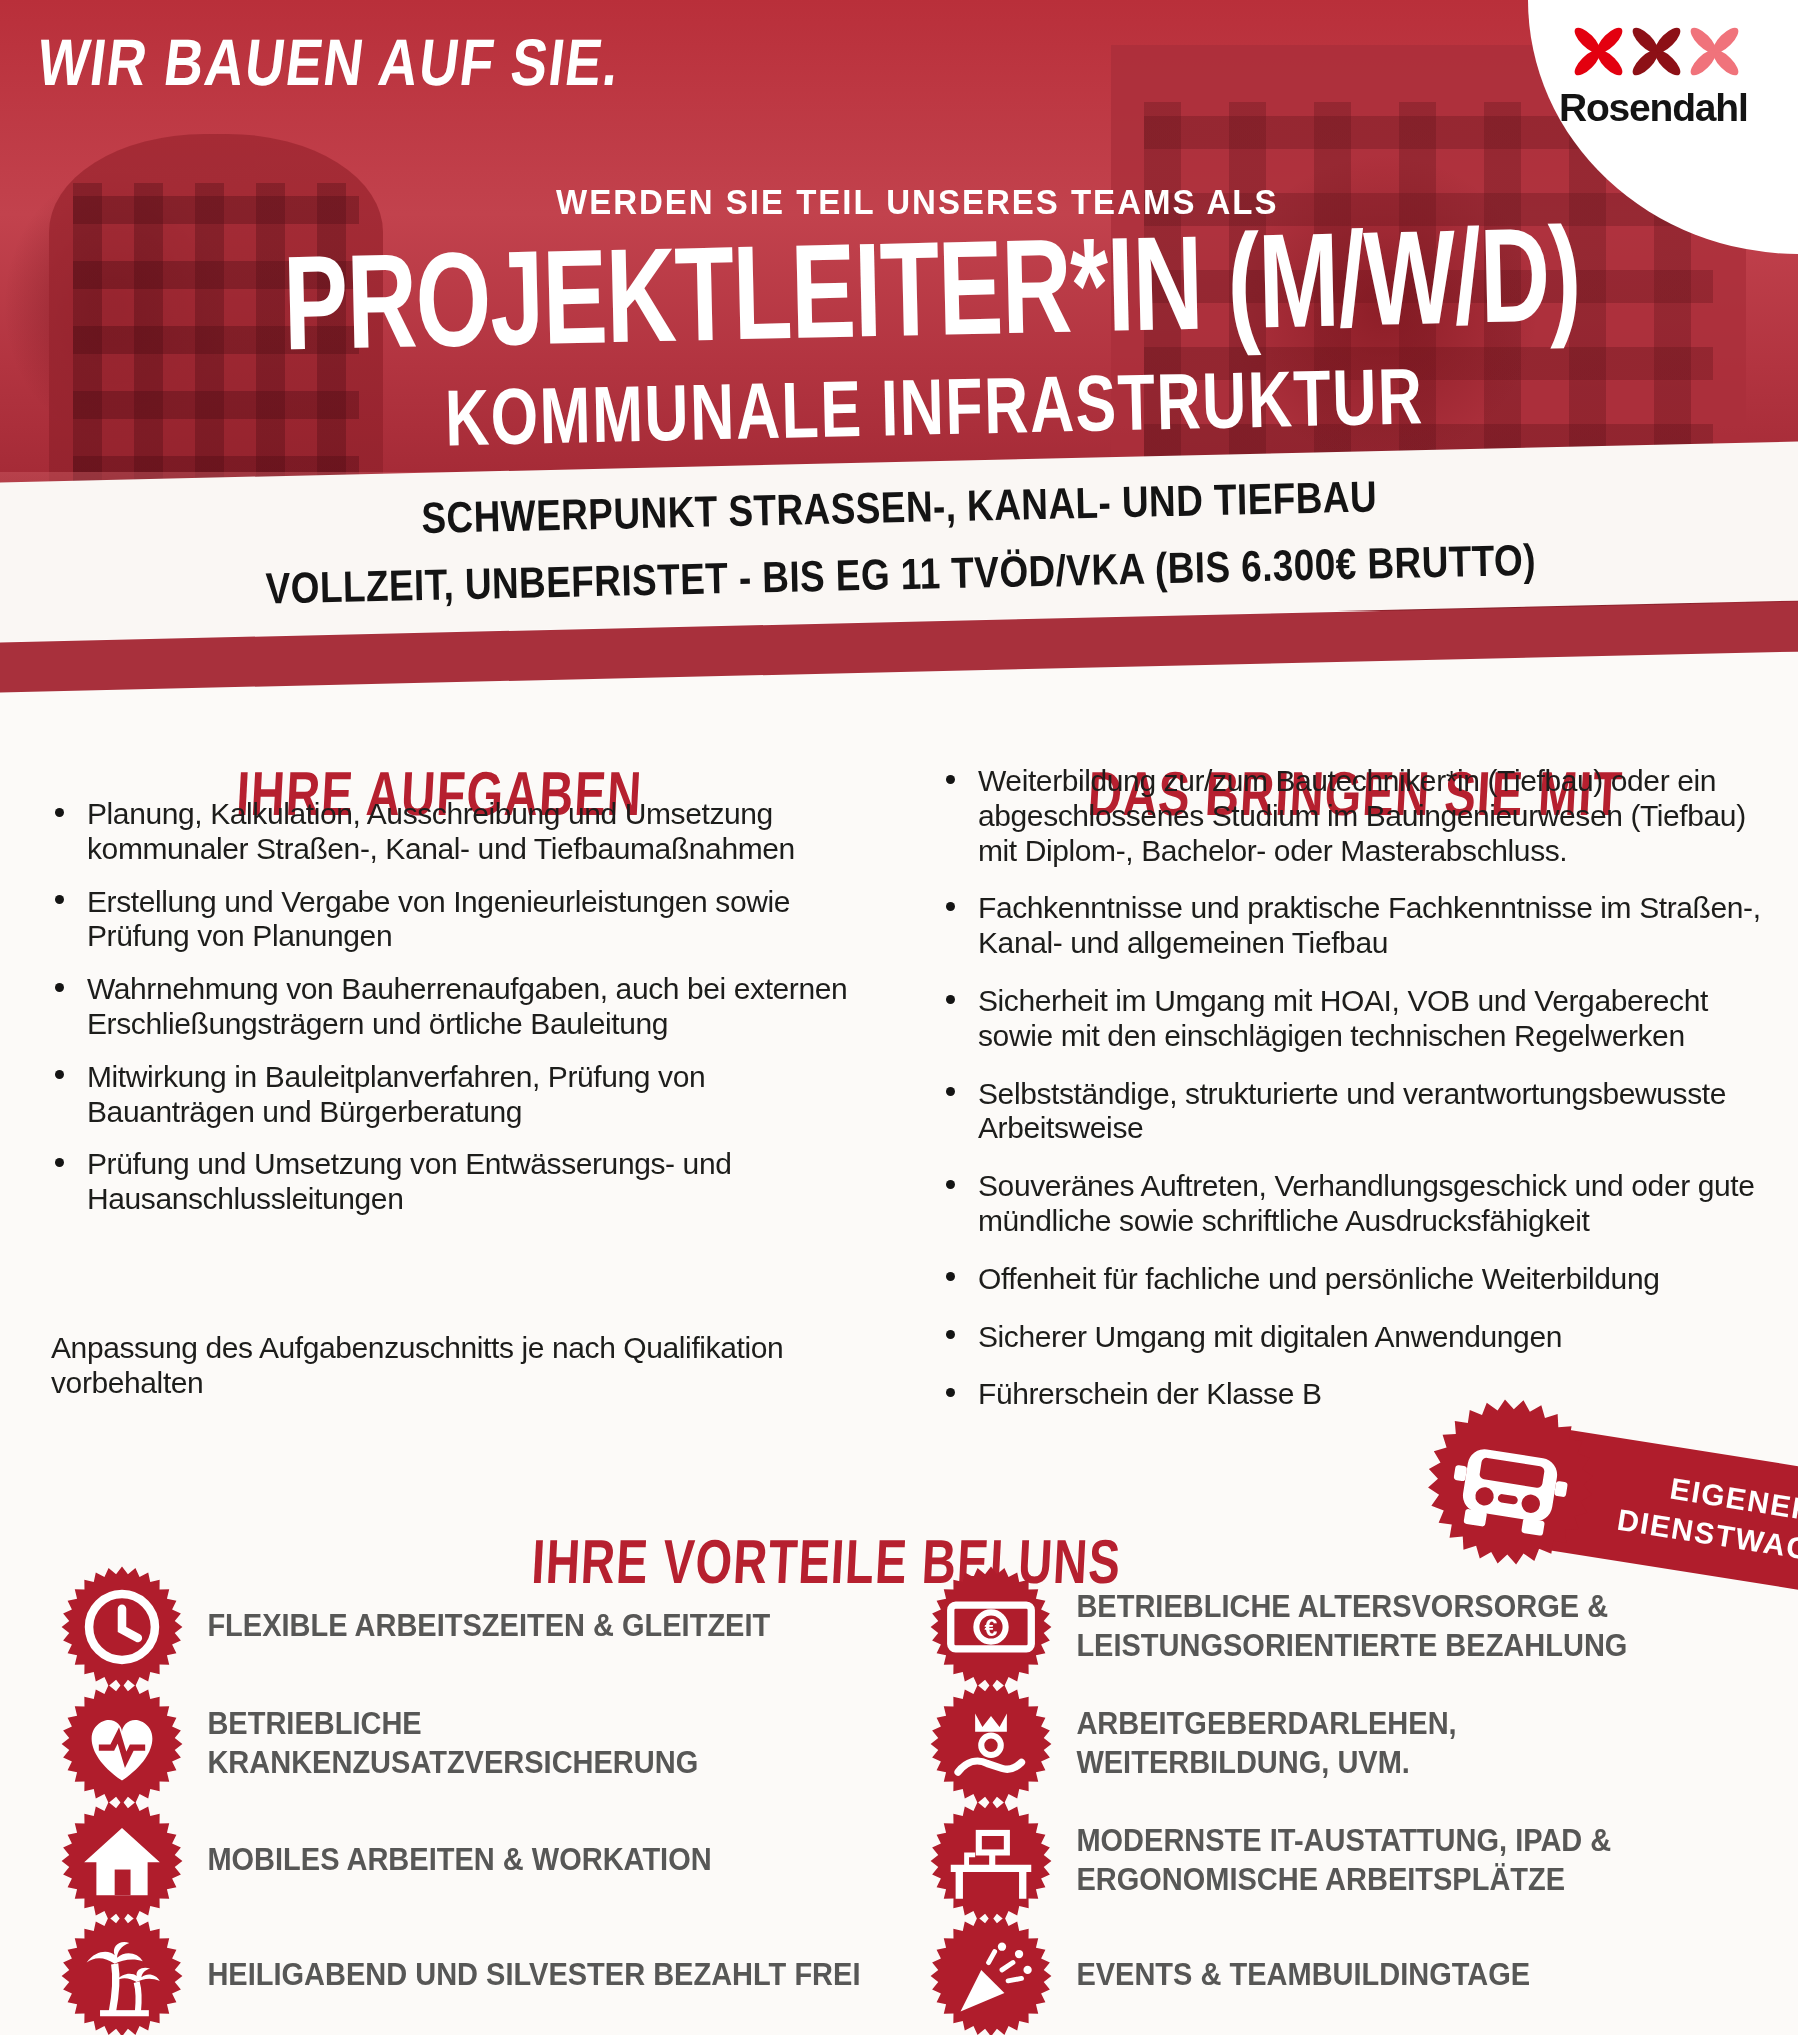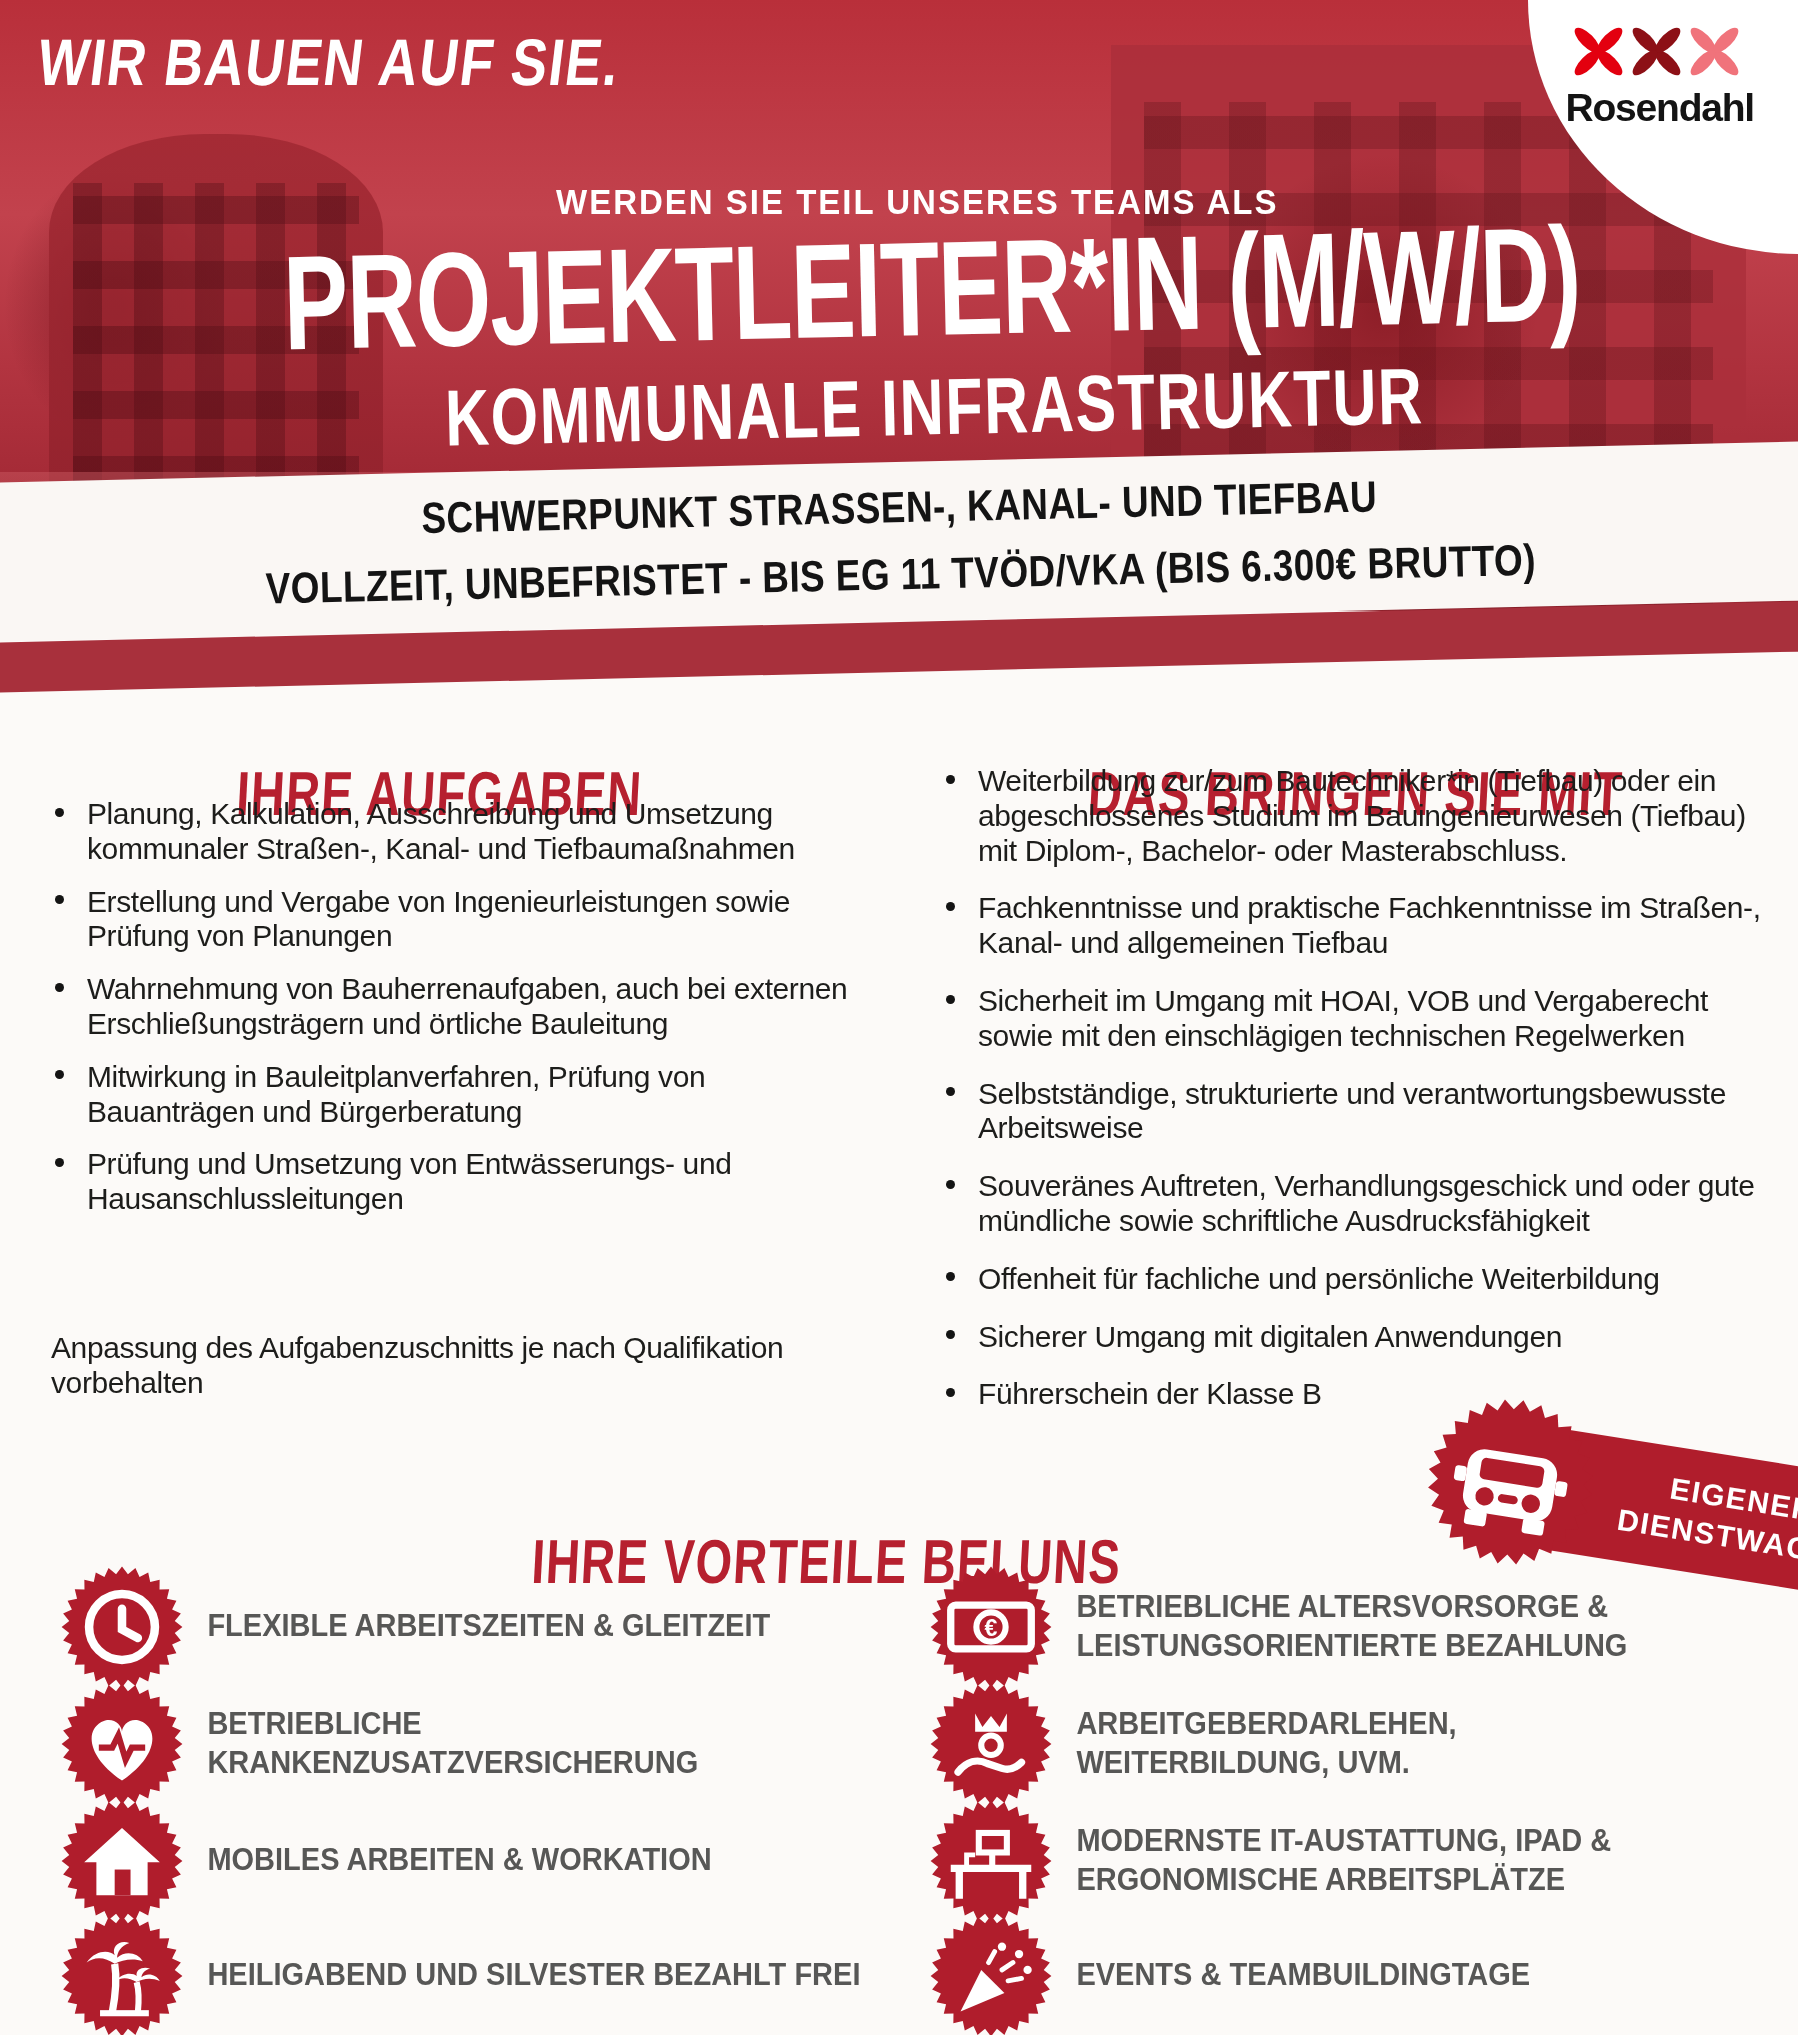--- a/index.html
+++ b/index.html
@@ -27,21 +27,21 @@
         letter-spacing:1.6px;transform:skewX(-7deg) scaleY(1.22);transform-origin:left top;}
   .hero-intro{position:absolute;left:556px;top:183px;font-size:33px;font-weight:bold;color:#fff;
         letter-spacing:2px;transform:scaleY(1.08);}
   .hero-titlebox{position:absolute;left:163px;top:212px;width:1539px;text-align:center;
         transform:rotate(-1.3deg);color:#fff;}
   .hero-title{font-size:97px;font-weight:bold;letter-spacing:-1.2px;transform:scaleY(1.38);transform-origin:center top;}
   .hero-subtitle{margin-top:48px;font-size:61px;font-weight:bold;letter-spacing:1.6px;transform:scaleY(1.3);}
   
   .blob{position:absolute;top:0;right:0;width:271px;height:254px;background:#fff;
         border-bottom-left-radius:100% 100%;}
-  .brand{position:absolute;top:19.5px;right:45px;width:195px;text-align:right;}
+  .brand{position:absolute;top:19.5px;right:45px;width:195px;text-align:left;}
   .brand-flowers{display:flex;justify-content:center;}
   .brand-flowers svg{width:63px;height:63px;margin:0 -2.4px;}
   .brand-word{margin-top:3.3px;font-size:39px;font-weight:bold;color:#141414;letter-spacing:-1.2px;}
   
   .band{position:absolute;left:-77px;top:462px;width:1954px;height:159px;background:#faf7f4;
         transform:rotate(-1.3deg);display:flex;flex-direction:column;justify-content:center;align-items:center;z-index:5;}
   .band-line{font-size:37px;font-weight:bold;color:#141414;letter-spacing:0.4px;transform:scaleY(1.18);}
   .band-line + .band-line{margin-top:25px;}
   .stripe{position:absolute;left:-77px;top:622px;width:1954px;height:50px;background:#a8303c;
         transform:rotate(-1.3deg);z-index:4;}

